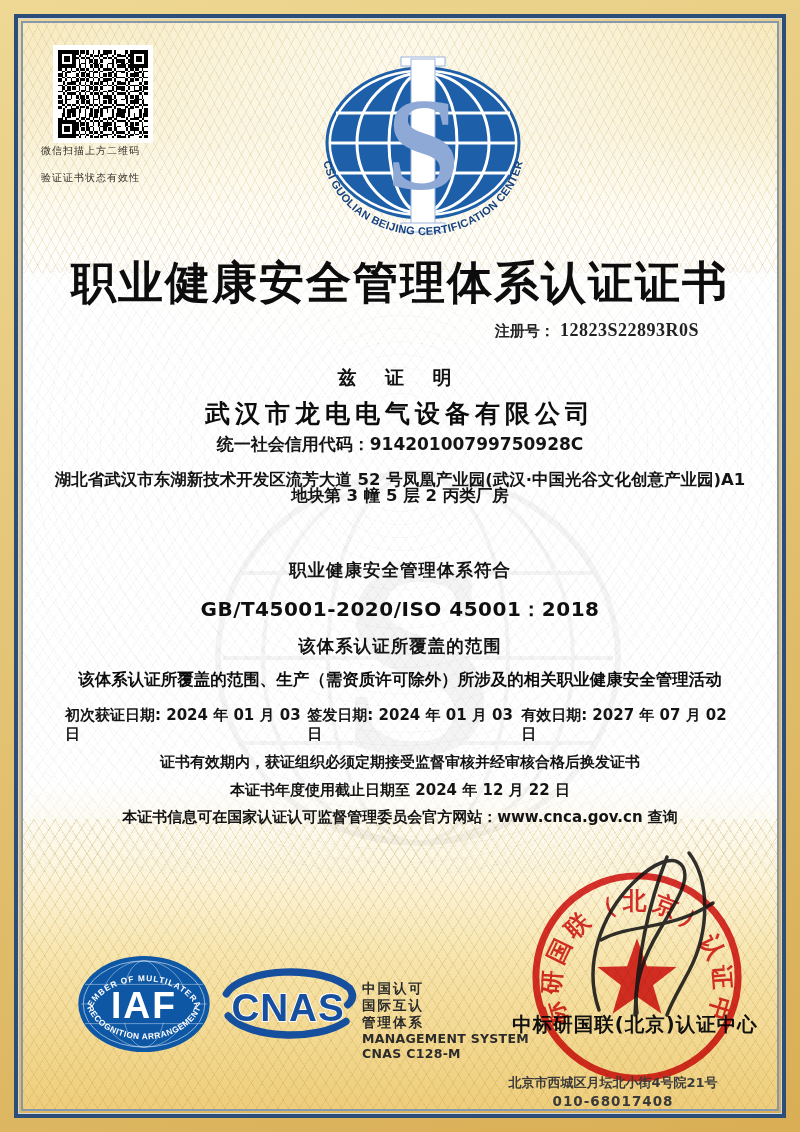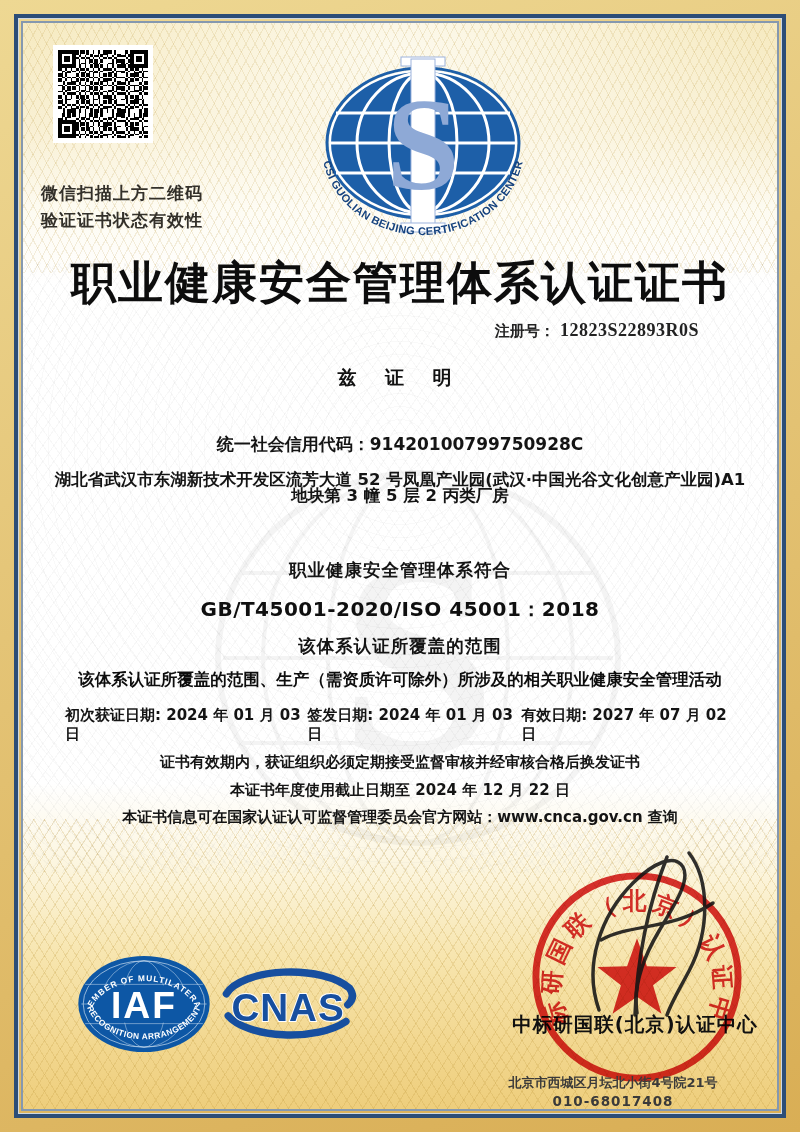--- a/index.html
+++ b/index.html
@@ -26,21 +26,21 @@
   .abs{position:absolute;}
   .qr{left:30px;top:22px;width:90px;height:88px;background:#fff;padding:5px;}
   .qr-pattern{width:100%;height:100%;position:relative;
       background:
         conic-gradient(#000 25%, #fff 0 50%, #000 0 75%, #fff 0),
         conic-gradient(#000 25%, #fff 0 50%, #000 0 75%, #fff 0);
       background-size:9px 9px,14px 14px;background-blend-mode:difference;}
   .finder{position:absolute;width:18px;height:18px;border:4px solid #000;background:#fff;box-sizing:border-box;}
   .finder::after{content:"";position:absolute;inset:2px;background:#000;}
   .f-tl{left:0;top:0}.f-tr{right:0;top:0}.f-bl{left:0;bottom:0}
-  .qr-cap{left:18px;font-size:17px;font-weight:bold;color:#33302a;letter-spacing:1px;margin-top:38px;}
+  .qr-cap{left:18px;font-size:10px;font-weight:normal;color:#33302a;letter-spacing:1px;}
   .qr-cap1{top:121px}.qr-cap2{top:148px}
   .center{left:0;right:0;text-align:center;}
   .title{top:230px;font-size:45px;font-weight:900;color:#0d0d0d;letter-spacing:2px;}
   .regline{top:297px;right:78px;font-size:15px;font-weight:bold;color:#222;}
   .regnum{font-family:"Liberation Serif","DejaVu Serif",serif;font-size:18px;font-weight:bold;letter-spacing:.5px;}
   .intro{top:342px;font-size:19px;font-weight:bold;letter-spacing:11px;color:#111;}
   .company{top:374px;font-size:25px;font-weight:900;letter-spacing:5px;color:#0d0d0d;}
   .credit{top:410px;font-size:17px;font-weight:bold;color:#141414;}
   .addr1{top:436px;font-size:16.5px;font-weight:bold;color:#141414;margin-top:10px;}
   .addr2{top:462px;font-size:16.5px;font-weight:bold;color:#141414;}
@@ -119,20 +119,21 @@
       </text>
     </svg>
 
     <div class="abs center title">职业健康安全管理体系认证证书</div>
     <div class="abs regline">
       <span>注册号：</span>
       <span class="regnum">12823S22893R0S</span>
     </div>
 
     <div class="abs center intro">兹 证 明</div>
+    <div class="abs center company">武汉市龙电电气设备有限公司</div>
     <div class="abs center credit">
       <span>统一社会信用代码：</span><span>91420100799750928C</span>
     </div>
     <div class="abs center addr1">湖北省武汉市东湖新技术开发区流芳大道 52 号凤凰产业园(武汉·中国光谷文化创意产业园)A1</div>
     <div class="abs center addr2">地块第 3 幢 5 层 2 丙类厂房</div>
 
     <div class="abs center conform">职业健康安全管理体系符合</div>
     <div class="abs center stdcode">GB/T45001-2020/ISO 45001：2018</div>
     <div class="abs center scopetitle">该体系认证所覆盖的范围</div>
     <div class="abs center scope">该体系认证所覆盖的范围、生产（需资质许可除外）所涉及的相关职业健康安全管理活动</div>
@@ -168,20 +169,27 @@
         <textPath href="#iafBot" startOffset="50%" text-anchor="middle">RECOGNITION ARRANGEMENT</textPath>
       </text>
     </svg>
 
     <svg class="abs cnas-logo" viewBox="0 0 150 100">
       <path d="M 8 40 A 72 32 0 0 1 142 34 Q 149 44 140 52" fill="none" stroke="#174f9f" stroke-width="8" stroke-linecap="round"></path>
       <path d="M 10 64 A 72 32 0 0 0 138 70" fill="none" stroke="#174f9f" stroke-width="8" stroke-linecap="round"></path>
       <text x="75" y="70" text-anchor="middle" font-size="42" font-weight="bold" fill="#174f9f" font-family="Liberation Sans, sans-serif" stroke="#ffffff" stroke-width="2" paint-order="stroke" letter-spacing="1">CNAS</text>
     </svg>
 
+    <div class="abs accred-block">
+      <div class="accred-zh">中国认可</div>
+      <div class="accred-zh">国际互认</div>
+      <div class="accred-zh">管理体系</div>
+      <div class="accred-en">MANAGEMENT SYSTEM</div>
+      <div class="accred-en">CNAS C128-M</div>
+    </div>
 
     <div class="abs issuer-name">中标研国联(北京)认证中心</div>
 
     <svg class="abs seal" viewBox="0 0 230 230">
       <defs>
         <path id="sealArc" d="M 53 172 A 78 78 0 1 1 177 172" fill="none"></path>
       </defs>
       <circle cx="115" cy="115" r="102" fill="none" stroke="#d62222" stroke-width="7"></circle>
       <polygon points="115,76 125,104.2 154.9,105 131.2,123.3 139.7,152 115,135 90.3,152 98.8,123.3 75.1,105 105,104.2" fill="#d62222"></polygon>
       <text font-size="24" font-weight="bold" fill="#d62222" letter-spacing="5" font-family="DejaVu Sans, sans-serif">

